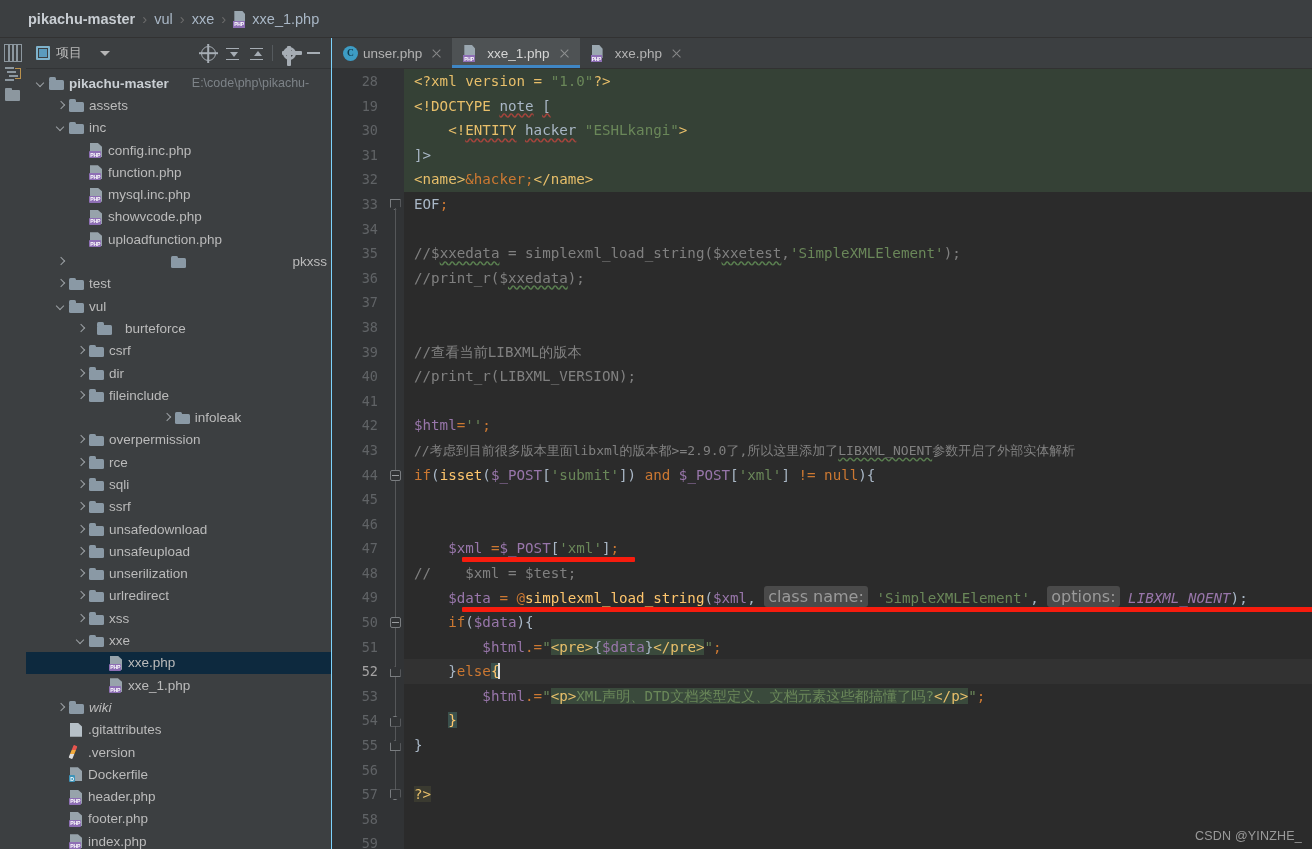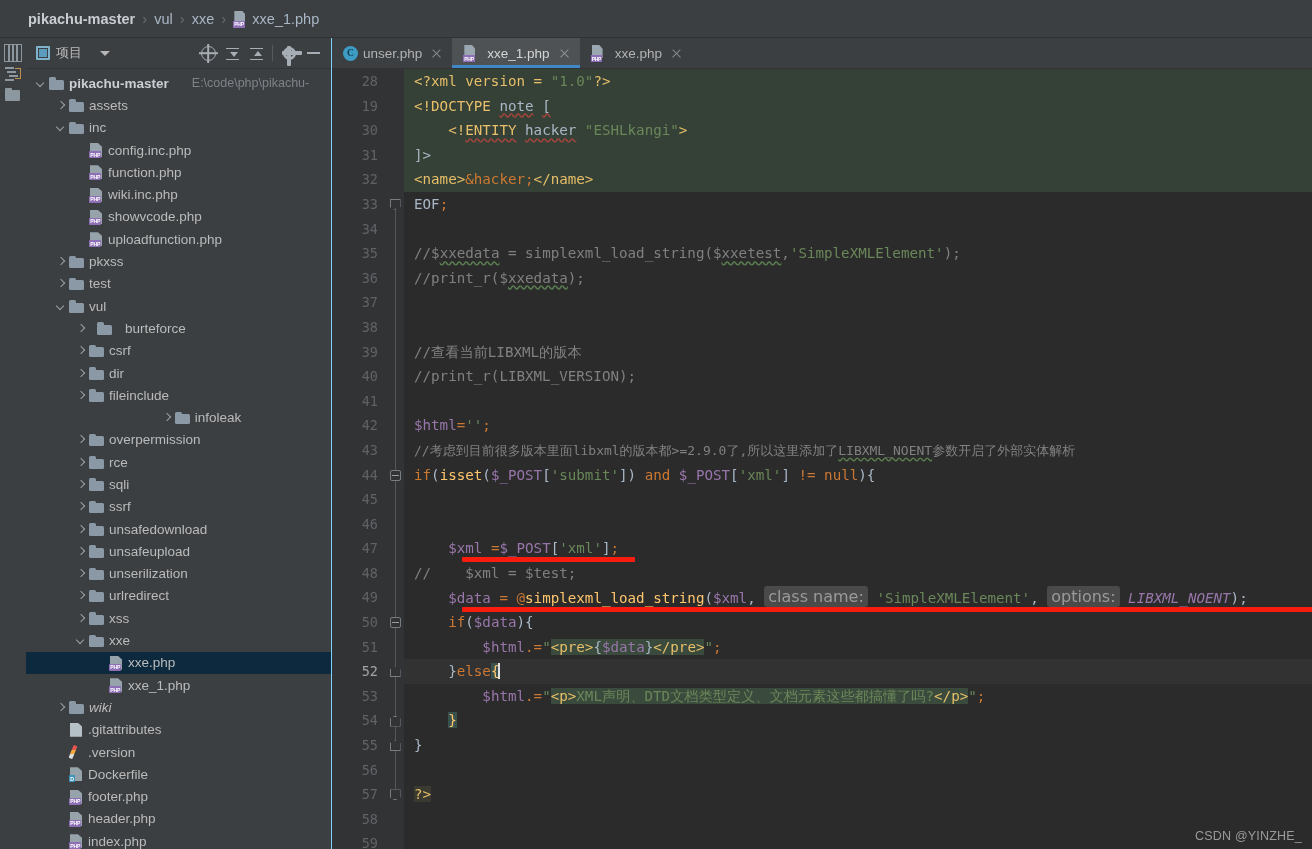--- a/index.html
+++ b/index.html
@@ -409,39 +409,39 @@
               <span class="badge badge-php">PHP</span>
             </span>
             <span class="tlabel">function.php</span>
           </div>
           <div class="trow" style="padding-left: 48px;">
             <span class="arrow"></span>
             <span class="file-ico">
               <span class="sheet"></span>
               <span class="badge badge-php">PHP</span>
             </span>
-            <span class="tlabel">wiki.inc.php</span>
+            <span class="tlabel">mysql.inc.php</span>
           </div>
           <div class="trow" style="padding-left: 48px;">
             <span class="arrow"></span>
             <span class="file-ico">
               <span class="sheet"></span>
               <span class="badge badge-php">PHP</span>
             </span>
             <span class="tlabel">showvcode.php</span>
           </div>
           <div class="trow" style="padding-left: 48px;">
             <span class="arrow"></span>
             <span class="file-ico">
               <span class="sheet"></span>
               <span class="badge badge-php">PHP</span>
             </span>
             <span class="tlabel">uploadfunction.php</span>
           </div>
-          <div class="trow" style="padding-left: 28px;">
+          <div class="trow" style="padding-left: 28px; justify-content: space-between;">
             <span class="arrow closed"></span>
             <span class="folder-ico"></span>
             <span class="tlabel">pkxss</span>
           </div>
           <div class="trow" style="padding-left: 28px;">
             <span class="arrow closed"></span>
             <span class="folder-ico"></span>
             <span class="tlabel">test</span>
           </div>
           <div class="trow" style="padding-left: 28px;">
@@ -564,29 +564,29 @@
               <span class="badge badge-d">D</span>
             </span>
             <span class="tlabel">Dockerfile</span>
           </div>
           <div class="trow" style="padding-left: 28px;">
             <span class="arrow"></span>
             <span class="file-ico">
               <span class="sheet"></span>
               <span class="badge badge-php">PHP</span>
             </span>
+            <span class="tlabel">header.php</span>
+          </div>
+          <div class="trow" style="padding-left: 28px;">
+            <span class="arrow"></span>
+            <span class="file-ico">
+              <span class="sheet"></span>
+              <span class="badge badge-php">PHP</span>
+            </span>
             <span class="tlabel">footer.php</span>
-          </div>
-          <div class="trow" style="padding-left: 28px;">
-            <span class="arrow"></span>
-            <span class="file-ico">
-              <span class="sheet"></span>
-              <span class="badge badge-php">PHP</span>
-            </span>
-            <span class="tlabel">header.php</span>
           </div>
           <div class="trow" style="padding-left: 28px;">
             <span class="arrow"></span>
             <span class="file-ico">
               <span class="sheet"></span>
               <span class="badge badge-php">PHP</span>
             </span>
             <span class="tlabel">index.php</span>
           </div>
         </div>

